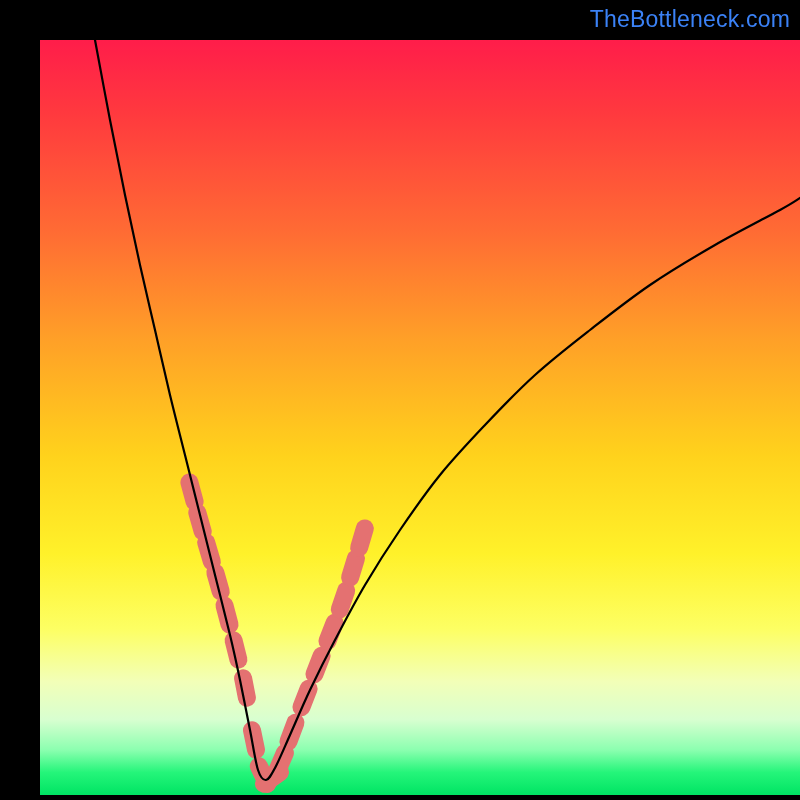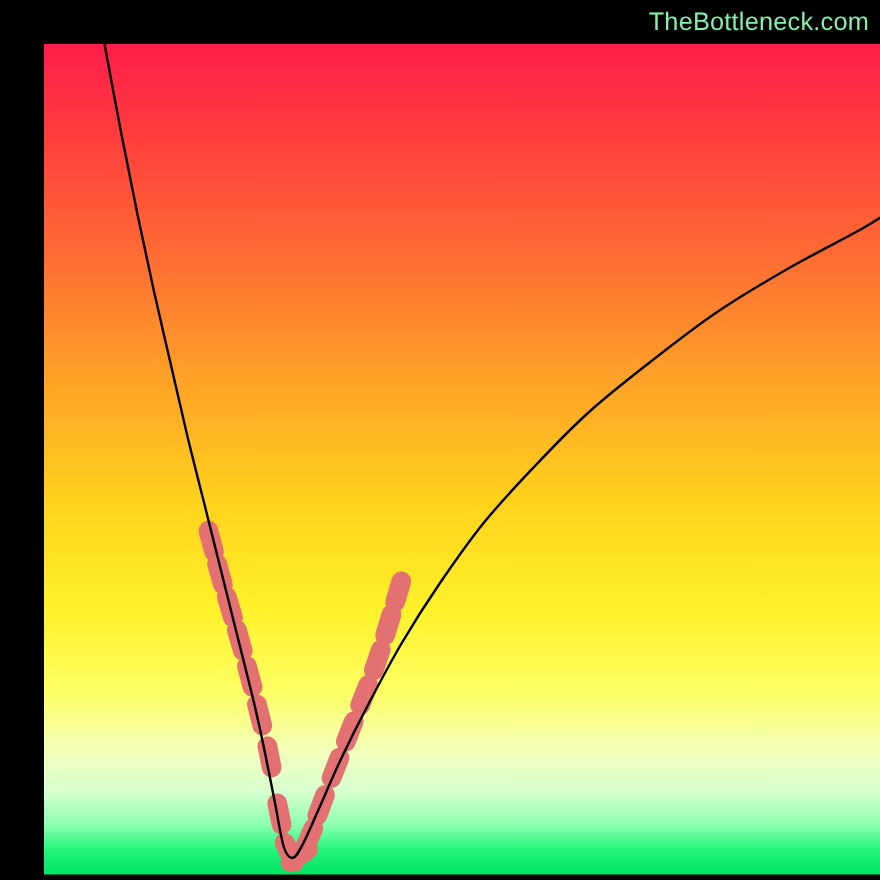--- a/index.html
+++ b/index.html
@@ -14,21 +14,21 @@
   .frame {
     position: relative;
     width: 800px;
     height: 800px;
     background: #000;
   }
   .watermark {
     position: absolute;
     top: 6px;
     right: 10px;
-    color: #86efac;
+    color: #3b82f6;
     font-size: 23px;
     font-weight: 500;
     letter-spacing: 0.2px;
     z-index: 10;
   }
   .plot-area {
     position: absolute;
     left: 40px;
     top: 40px;
     width: 760px;

